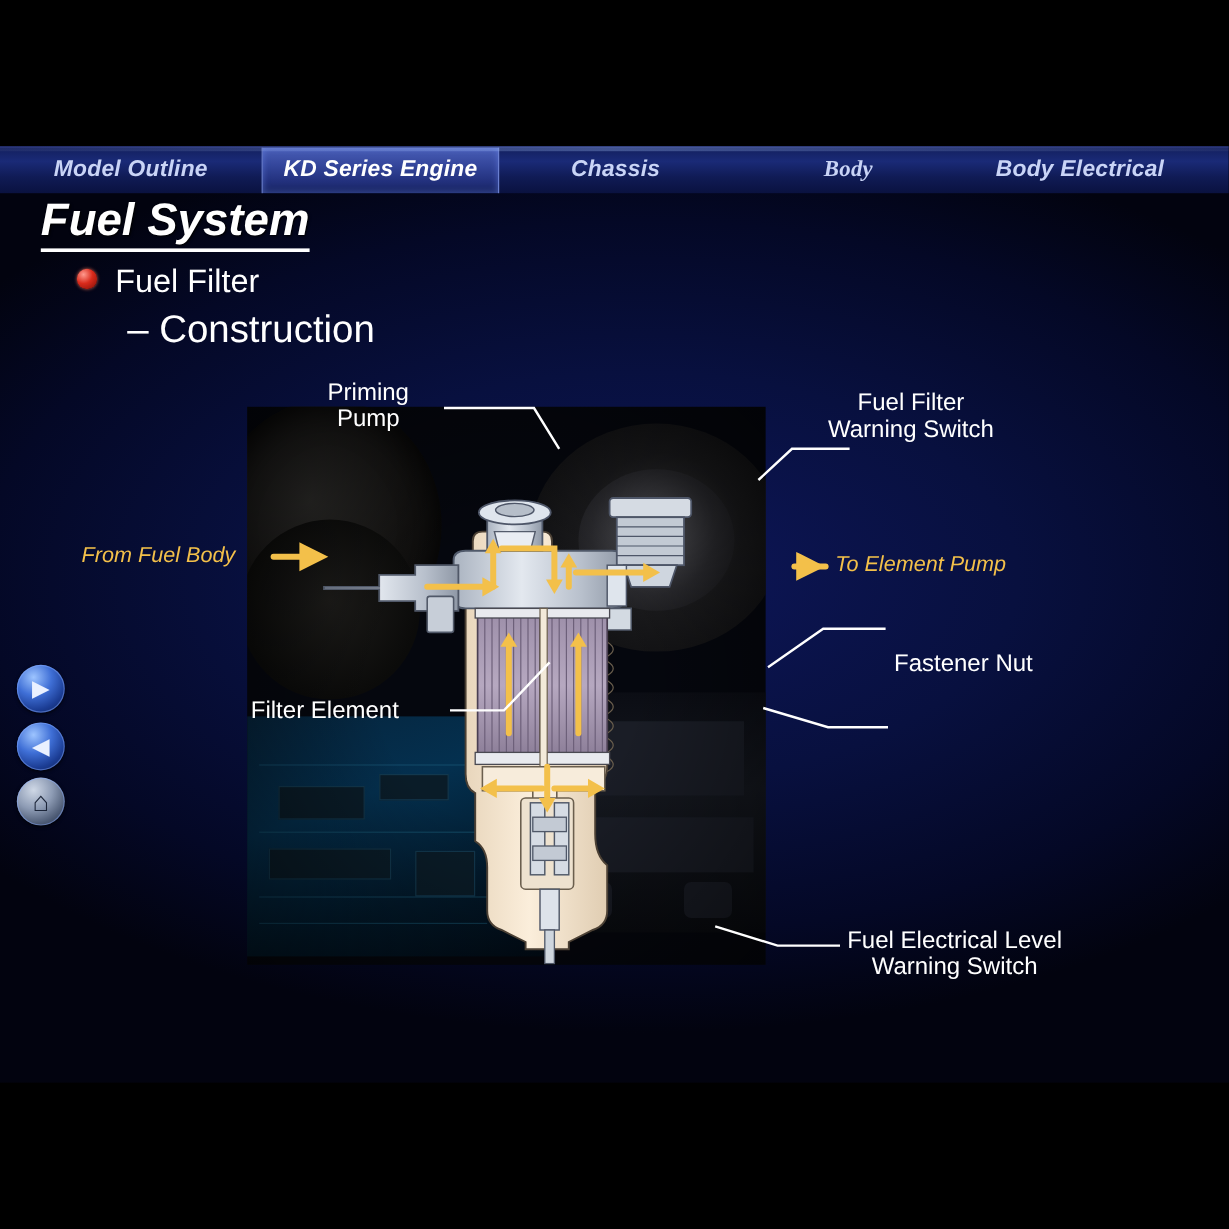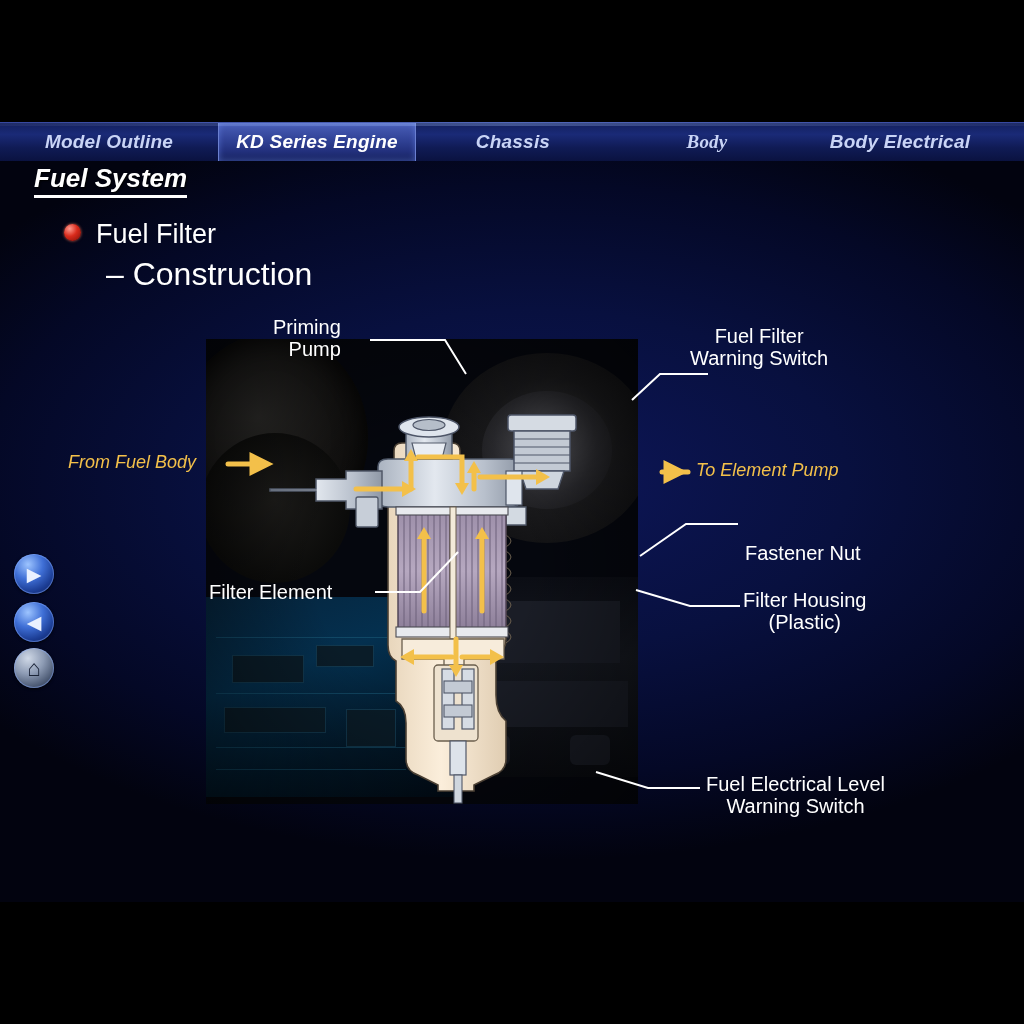--- a/index.html
+++ b/index.html
@@ -37,21 +37,21 @@
   }
   #nav-sheen{
     position:absolute;left:0;top:122px;width:1024px;height:4px;
     background:linear-gradient(90deg,rgba(255,255,255,.05),rgba(170,200,255,.30),rgba(255,255,255,.05));
     z-index:7;pointer-events:none;
   }
 
   
   #title{
     position:absolute;left:34px;top:163px;
-    font-size:26px;font-weight:bold;font-style:italic;color:#ffffff;
+    font-size:38px;font-weight:bold;font-style:italic;color:#ffffff;
     border-bottom:3px solid #ffffff;padding-bottom:1px;
     text-shadow:1px 1px 2px #000;
     z-index:5;
   }
 
   
   #bullet-wrap{position:absolute;left:64px;top:215px;z-index:5;}
   .bullet-dot{
     position:absolute;left:0;top:9px;width:17px;height:17px;border-radius:50%;
     background:radial-gradient(circle at 33% 28%, #ff9a8e 0%, #d92b1c 45%, #7d0d05 100%);
@@ -312,38 +312,34 @@
       <path d="M738 402 L686 402 L640 434"></path>
 
       <path d="M740 484 L690 484 L636 468"></path>
 
       <path d="M375 470 L420 470 L458 430"></path>
 
       <path d="M700 666 L648 666 L596 650"></path>
     </g>
   </svg>
 
-  <div class="callout" style="left:273px;top:316px;text-align:right;">
+  <div class="callout" style="left:273px;top:316px;text-align:center;">
     <div>Priming</div>
     <div>Pump</div>
   </div>
 
   <div class="callout" style="left:690px;top:325px;text-align:center;">
     <div>Fuel Filter</div>
     <div>Warning Switch</div>
   </div>
 
   <div class="callout" style="left:745px;top:542px;">
     <div>Fastener Nut</div>
   </div>
 
-  <div class="callout" style="left:743px;top:589px;text-align:center;">
-    <div>Filter Housing</div>
-    <div class="bold">(Plastic)</div>
-  </div>
 
   <div class="callout" style="left:209px;top:581px;">
     <div>Filter Element</div>
   </div>
 
   <div class="callout" style="left:706px;top:773px;text-align:center;">
     <div>Fuel Electrical Level</div>
     <div>Warning Switch</div>
   </div>
 

